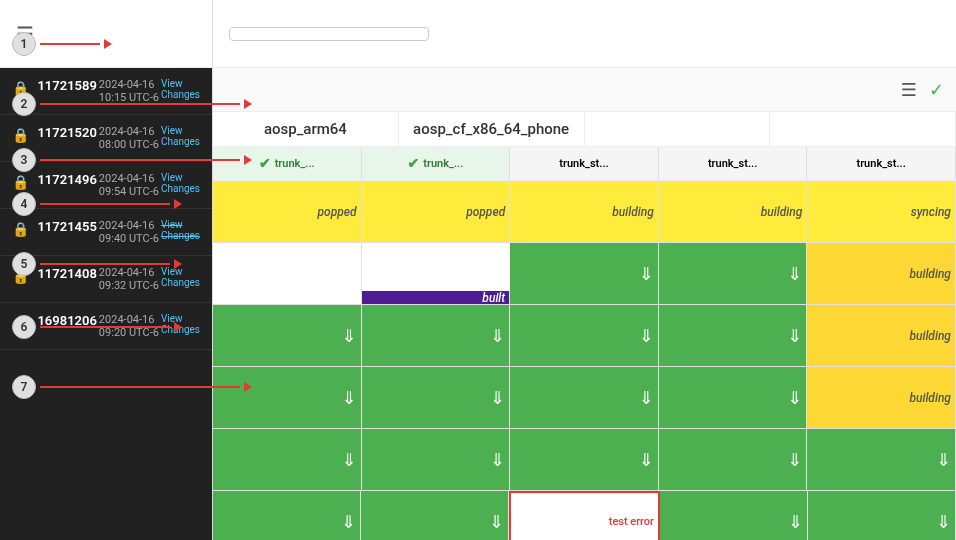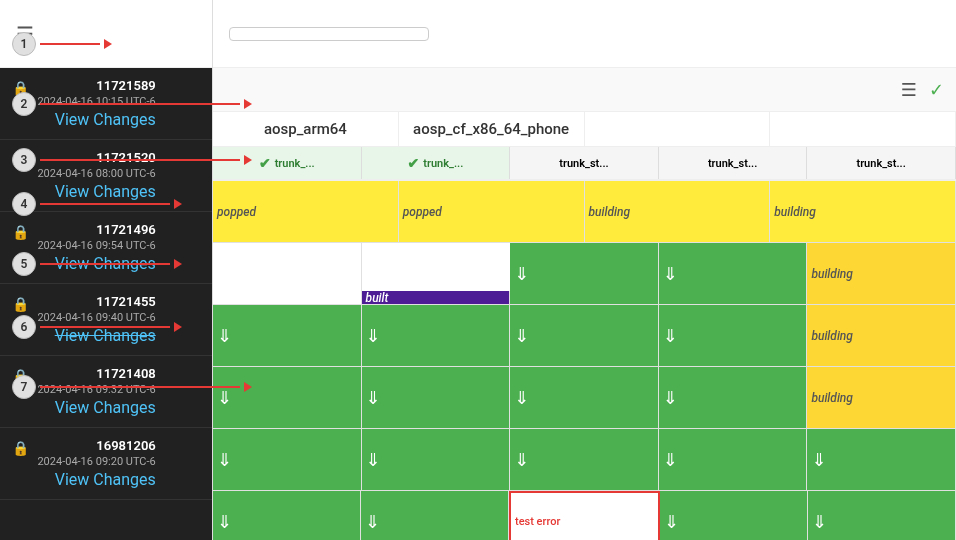--- a/index.html
+++ b/index.html
@@ -61,39 +61,38 @@
     }
 
     .build-item .lock-icon {
       color: #aaa;
       font-size: 14px;
       margin-top: 2px;
     }
 
     .build-item .build-info {
       display: flex;
-      flex-direction: column;
+      flex-direction: row;
       gap: 2px;
-      align-items: flex-end;
     }
 
     .build-number {
       font-weight: 600;
       font-size: 13px;
       color: #fff;
     }
 
     .build-date {
       color: #aaa;
       font-size: 11px;
     }
 
     .view-changes {
       color: #4fc3f7;
-      font-size: 16px;
+      font-size: 10px;
       cursor: pointer;
       text-decoration: none;
     }
 
     .view-changes.strikethrough {
       text-decoration: line-through;
     }
 
     
     .main-content {
@@ -219,21 +218,21 @@
     .grid-row {
       display: flex;
       border-bottom: 1px solid #e0e0e0;
       min-height: 62px;
     }
 
     .grid-cell {
       flex: 1;
       display: flex;
       align-items: center;
-      justify-content: flex-start;
+      justify-content: flex-end;
       border-right: 1px solid #e0e0e0;
       font-size: 12px;
       font-weight: 500;
       padding: 4px;
     }
 
     .grid-cell.green {
       background: #4caf50;
       color: #fff;
     }
@@ -428,20 +427,23 @@
           </div>
           <div class="grid-cell yellow">
             <span>popped</span>
           </div>
           <div class="grid-cell yellow">
             <span>building</span>
           </div>
           <div class="grid-cell yellow">
             <span>building</span>
           </div>
+          <div class="grid-cell yellow">
+            <span>syncing</span>
+          </div>
         </div>
         <div class="grid-row">
           <div class="grid-cell white-italic"></div>
           <div class="grid-cell light-green">
             <span>built</span>
           </div>
           <div class="grid-cell green">
             <span style="font-size:18px;color:#fff;">⇓</span>
           </div>
           <div class="grid-cell green">

